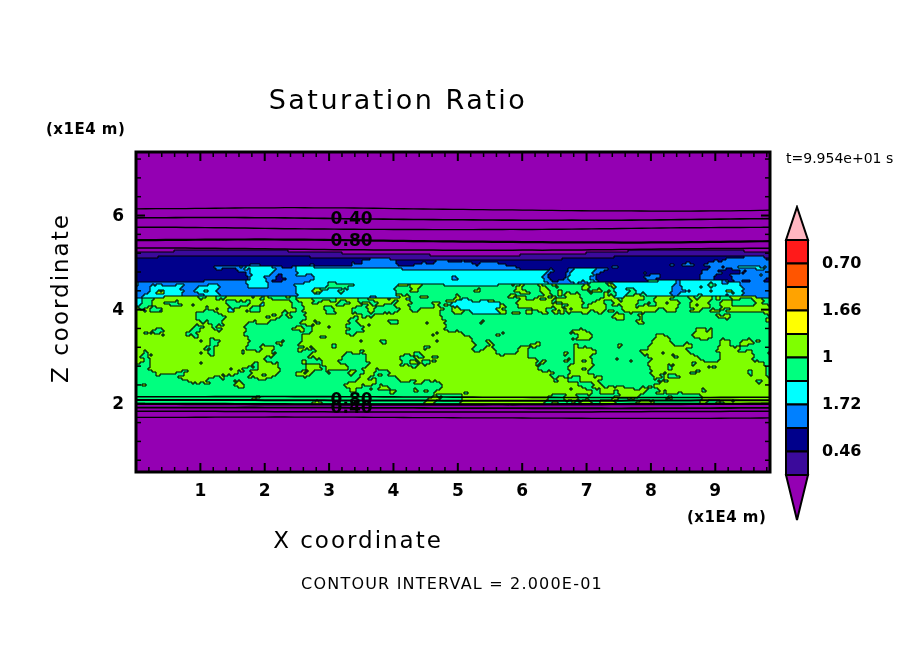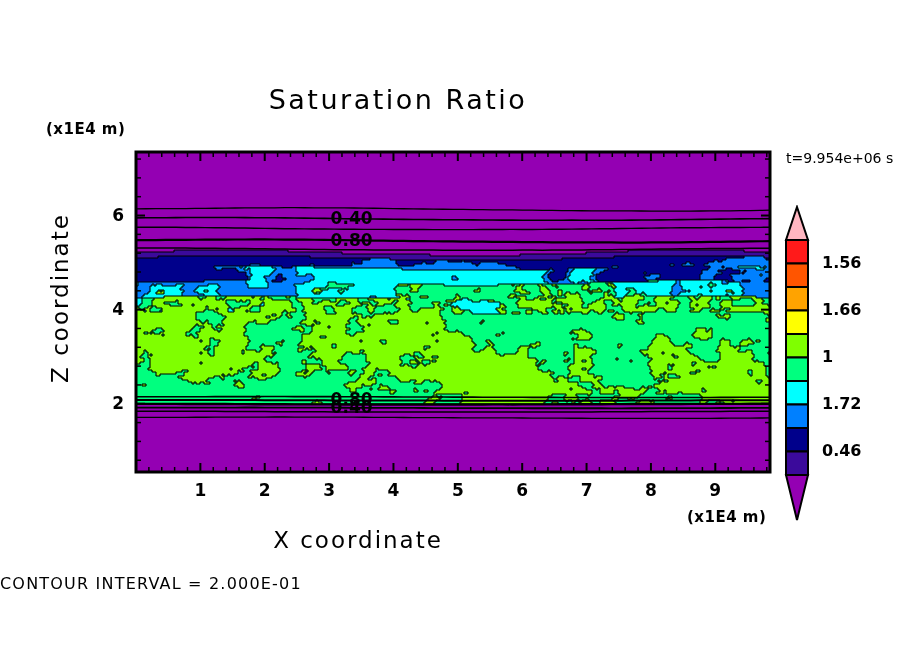--- a/index.html
+++ b/index.html
@@ -17,21 +17,21 @@
   .bold{font-family:"DejaVu Sans","Liberation Sans",sans-serif;font-weight:700;}
 
   #plot-title{
     left:0;top:84px;width:756px;text-align:center;
     font-size:27px;letter-spacing:2.5px;font-weight:400;margin-left:20px;
   }
   #ylabel-units{left:46px;top:120px;font-size:15px;font-weight:700;letter-spacing:0.5px;}
   #xlabel-units{left:687px;top:508px;font-size:15px;font-weight:700;letter-spacing:0.5px;}
   #time-annotation{left:786px;top:150px;font-size:14px;font-weight:400;letter-spacing:0px;}
   #xaxis-title{left:0;top:527px;width:716px;text-align:center;font-size:23px;letter-spacing:2px;}
-  #contour-caption{left:0;top:574px;width:904px;text-align:left;font-size:16px;letter-spacing:1.2px;font-weight:400;}
+  #contour-caption{left:0;top:574px;width:904px;text-align:center;font-size:16px;letter-spacing:1.2px;font-weight:400;}
   #yaxis-title{
     position:absolute;left:-30px;top:285px;width:180px;text-align:center;
     font-size:23px;letter-spacing:2px;
     transform:rotate(-90deg);transform-origin:50% 50%;
   }
 
   .tick-label{position:absolute;font-size:17px;font-weight:700;text-align:center;}
   .ytick-label{position:absolute;font-size:17px;font-weight:700;text-align:right;}
   .cb-label{position:absolute;font-size:16px;font-weight:700;white-space:nowrap;}
 
@@ -40,21 +40,21 @@
 </style>
 </head>
 <body>
 
 <div class="root">
 
   <div class="txt thin" id="plot-title">Saturation Ratio</div>
 
   <div class="txt bold" id="ylabel-units">(x1E4 m)</div>
   <div class="txt bold" id="xlabel-units">(x1E4 m)</div>
-  <div class="txt" id="time-annotation">t=9.954e+06 s</div>
+  <div class="txt" id="time-annotation">t=9.954e+01 s</div>
 
   <div class="txt thin" id="xaxis-title">X coordinate</div>
   <div class="txt thin" id="yaxis-title">Z coordinate</div>
   <div class="txt thin" id="contour-caption">CONTOUR INTERVAL = 2.000E-01</div>
 
   <div class="plotbox">
     <svg id="field-svg" width="634" height="320" viewBox="0 0 634 320">
         <path d="M0.00 0.00h634.00v2.00h-634.00ZM0.00 2.00h634.00v2.00h-634.00ZM0.00 4.00h634.00v2.00h-634.00ZM0.00 6.00h634.00v2.00h-634.00ZM0.00 8.00h634.00v2.00h-634.00ZM0.00 10.00h634.00v2.00h-634.00ZM0.00 12.00h634.00v2.00h-634.00ZM0.00 14.00h634.00v2.00h-634.00ZM0.00 16.00h634.00v2.00h-634.00ZM0.00 18.00h634.00v2.00h-634.00ZM0.00 20.00h634.00v2.00h-634.00ZM0.00 22.00h634.00v2.00h-634.00ZM0.00 24.00h634.00v2.00h-634.00ZM0.00 26.00h634.00v2.00h-634.00ZM0.00 28.00h634.00v2.00h-634.00ZM0.00 30.00h634.00v2.00h-634.00ZM0.00 32.00h634.00v2.00h-634.00ZM0.00 34.00h634.00v2.00h-634.00ZM0.00 36.00h634.00v2.00h-634.00ZM0.00 38.00h634.00v2.00h-634.00ZM0.00 40.00h634.00v2.00h-634.00ZM0.00 42.00h634.00v2.00h-634.00ZM0.00 44.00h634.00v2.00h-634.00ZM0.00 46.00h634.00v2.00h-634.00ZM0.00 48.00h634.00v2.00h-634.00ZM0.00 50.00h634.00v2.00h-634.00ZM0.00 52.00h634.00v2.00h-634.00ZM0.00 54.00h634.00v2.00h-634.00ZM0.00 56.00h634.00v2.00h-634.00ZM0.00 58.00h634.00v2.00h-634.00ZM0.00 60.00h634.00v2.00h-634.00ZM0.00 62.00h634.00v2.00h-634.00ZM0.00 64.00h634.00v2.00h-634.00ZM0.00 66.00h634.00v2.00h-634.00ZM0.00 68.00h634.00v2.00h-634.00ZM0.00 70.00h634.00v2.00h-634.00ZM0.00 72.00h634.00v2.00h-634.00ZM0.00 74.00h634.00v2.00h-634.00ZM0.00 76.00h634.00v2.00h-634.00ZM0.00 78.00h634.00v2.00h-634.00ZM0.00 80.00h634.00v2.00h-634.00ZM0.00 82.00h634.00v2.00h-634.00ZM0.00 84.00h634.00v2.00h-634.00ZM0.00 86.00h634.00v2.00h-634.00ZM0.00 88.00h634.00v2.00h-634.00ZM0.00 90.00h634.00v2.00h-634.00ZM0.00 92.00h634.00v2.00h-634.00ZM0.00 94.00h634.00v2.00h-634.00ZM0.00 96.00h634.00v2.00h-634.00ZM0.00 98.00h38.00v2.00h-38.00ZM152.00 98.00h340.00v2.00h-340.00ZM608.00 98.00h26.00v2.00h-26.00ZM206.00 100.00h244.00v2.00h-244.00ZM294.00 102.00h90.00v2.00h-90.00ZM0.00 252.00h634.00v2.00h-634.00ZM0.00 254.00h634.00v2.00h-634.00ZM0.00 256.00h634.00v2.00h-634.00ZM0.00 258.00h634.00v2.00h-634.00ZM0.00 260.00h634.00v2.00h-634.00ZM0.00 262.00h634.00v2.00h-634.00ZM0.00 264.00h634.00v2.00h-634.00ZM0.00 266.00h634.00v2.00h-634.00ZM0.00 268.00h634.00v2.00h-634.00ZM0.00 270.00h634.00v2.00h-634.00ZM0.00 272.00h634.00v2.00h-634.00ZM0.00 274.00h634.00v2.00h-634.00ZM0.00 276.00h634.00v2.00h-634.00ZM0.00 278.00h634.00v2.00h-634.00ZM0.00 280.00h634.00v2.00h-634.00ZM0.00 282.00h634.00v2.00h-634.00ZM0.00 284.00h634.00v2.00h-634.00ZM0.00 286.00h634.00v2.00h-634.00ZM0.00 288.00h634.00v2.00h-634.00ZM0.00 290.00h634.00v2.00h-634.00ZM0.00 292.00h634.00v2.00h-634.00ZM0.00 294.00h634.00v2.00h-634.00ZM0.00 296.00h634.00v2.00h-634.00ZM0.00 298.00h634.00v2.00h-634.00ZM0.00 300.00h634.00v2.00h-634.00ZM0.00 302.00h634.00v2.00h-634.00ZM0.00 304.00h634.00v2.00h-634.00ZM0.00 306.00h634.00v2.00h-634.00ZM0.00 308.00h634.00v2.00h-634.00ZM0.00 310.00h634.00v2.00h-634.00ZM0.00 312.00h634.00v2.00h-634.00ZM0.00 314.00h634.00v2.00h-634.00ZM0.00 316.00h634.00v2.00h-634.00ZM0.00 318.00h634.00v2.00h-634.00Z" fill="#9400b3" stroke="none"></path>
         <path d="M38.00 98.00h114.00v2.00h-114.00ZM492.00 98.00h116.00v2.00h-116.00ZM0.00 100.00h206.00v2.00h-206.00ZM450.00 100.00h184.00v2.00h-184.00ZM0.00 102.00h294.00v2.00h-294.00ZM384.00 102.00h250.00v2.00h-250.00ZM0.00 104.00h22.00v2.00h-22.00ZM174.00 104.00h304.00v2.00h-304.00ZM628.00 104.00h6.00v2.00h-6.00ZM254.00 106.00h172.00v2.00h-172.00Z" fill="#3b0a9b" stroke="none"></path>
         <path d="M22.00 104.00h152.00v2.00h-152.00ZM478.00 104.00h130.00v2.00h-130.00ZM0.00 106.00h234.00v2.00h-234.00ZM426.00 106.00h164.00v2.00h-164.00ZM630.00 106.00h4.00v2.00h-4.00ZM0.00 108.00h226.00v2.00h-226.00ZM260.00 108.00h40.00v2.00h-40.00ZM312.00 108.00h14.00v2.00h-14.00ZM328.00 108.00h250.00v2.00h-250.00ZM582.00 108.00h4.00v2.00h-4.00ZM0.00 110.00h216.00v2.00h-216.00ZM218.00 110.00h8.00v2.00h-8.00ZM260.00 110.00h26.00v2.00h-26.00ZM290.00 110.00h8.00v2.00h-8.00ZM336.00 110.00h8.00v2.00h-8.00ZM362.00 110.00h188.00v2.00h-188.00ZM554.00 110.00h18.00v2.00h-18.00ZM0.00 112.00h114.00v2.00h-114.00ZM124.00 112.00h50.00v2.00h-50.00ZM178.00 112.00h38.00v2.00h-38.00ZM262.00 112.00h16.00v2.00h-16.00ZM340.00 112.00h2.00v2.00h-2.00ZM370.00 112.00h164.00v2.00h-164.00ZM538.00 112.00h8.00v2.00h-8.00ZM558.00 112.00h10.00v2.00h-10.00ZM0.00 114.00h78.00v2.00h-78.00ZM146.00 114.00h10.00v2.00h-10.00ZM380.00 114.00h96.00v2.00h-96.00ZM482.00 114.00h92.00v2.00h-92.00ZM586.00 114.00h2.00v2.00h-2.00ZM0.00 116.00h80.00v2.00h-80.00ZM86.00 116.00h14.00v2.00h-14.00ZM384.00 116.00h30.00v2.00h-30.00ZM416.00 116.00h16.00v2.00h-16.00ZM472.00 116.00h100.00v2.00h-100.00ZM590.00 116.00h6.00v2.00h-6.00ZM0.00 118.00h102.00v2.00h-102.00ZM418.00 118.00h14.00v2.00h-14.00ZM468.00 118.00h98.00v2.00h-98.00ZM582.00 118.00h22.00v2.00h-22.00ZM608.00 118.00h2.00v2.00h-2.00ZM0.00 120.00h110.00v2.00h-110.00ZM414.00 120.00h16.00v2.00h-16.00ZM464.00 120.00h44.00v2.00h-44.00ZM510.00 120.00h56.00v2.00h-56.00ZM586.00 120.00h18.00v2.00h-18.00ZM606.00 120.00h2.00v2.00h-2.00ZM0.00 122.00h110.00v2.00h-110.00ZM142.00 122.00h4.00v2.00h-4.00ZM412.00 122.00h18.00v2.00h-18.00ZM460.00 122.00h54.00v2.00h-54.00ZM524.00 122.00h40.00v2.00h-40.00ZM580.00 122.00h14.00v2.00h-14.00ZM0.00 124.00h112.00v2.00h-112.00ZM140.00 124.00h6.00v2.00h-6.00ZM412.00 124.00h18.00v2.00h-18.00ZM460.00 124.00h48.00v2.00h-48.00ZM524.00 124.00h40.00v2.00h-40.00ZM578.00 124.00h18.00v2.00h-18.00ZM0.00 126.00h112.00v2.00h-112.00ZM140.00 126.00h10.00v2.00h-10.00ZM414.00 126.00h14.00v2.00h-14.00ZM460.00 126.00h50.00v2.00h-50.00ZM520.00 126.00h44.00v2.00h-44.00ZM578.00 126.00h18.00v2.00h-18.00ZM630.00 126.00h4.00v2.00h-4.00ZM0.00 128.00h68.00v2.00h-68.00ZM136.00 128.00h10.00v2.00h-10.00ZM416.00 128.00h6.00v2.00h-6.00ZM462.00 128.00h50.00v2.00h-50.00ZM592.00 128.00h6.00v2.00h-6.00ZM606.00 128.00h8.00v2.00h-8.00ZM628.00 128.00h6.00v2.00h-6.00Z" fill="#00008b" stroke="none"></path>
@@ -239,21 +239,21 @@
       <rect x="8" y="129" width="22" height="23.5" fill="#7fff00" stroke="#000" stroke-width="2"></rect>
       <rect x="8" y="152.5" width="22" height="23.5" fill="#00ff7f" stroke="#000" stroke-width="2"></rect>
       <rect x="8" y="176" width="22" height="23.5" fill="#00ffff" stroke="#000" stroke-width="2"></rect>
       <rect x="8" y="199.5" width="22" height="23.5" fill="#0080ff" stroke="#000" stroke-width="2"></rect>
       <rect x="8" y="223" width="22" height="23.5" fill="#00008b" stroke="#000" stroke-width="2"></rect>
       <rect x="8" y="246.5" width="22" height="23.5" fill="#3b0a9b" stroke="#000" stroke-width="2"></rect>
       <path d="M8 270 L30 270 L19 315 Z" fill="#9400b3" stroke="#000" stroke-width="2" stroke-linejoin="miter"></path>
     </svg>
 
   <div id="cb-label-layer">
-      <div class="cb-label" style="left: 822px; top: 252.5px;">1.56</div>
+      <div class="cb-label" style="left: 822px; top: 252.5px;">0.70</div>
       <div class="cb-label" style="left: 822px; top: 299.5px;">1.66</div>
       <div class="cb-label" style="left: 822px; top: 346.5px;">1</div>
       <div class="cb-label" style="left: 822px; top: 393.5px;">1.72</div>
       <div class="cb-label" style="left: 822px; top: 440.5px;">0.46</div>
     </div>
 
   <div id="contour-label-layer">
       <div class="txt" style="position: absolute; font-size: 17px; font-weight: 700; color: rgb(0, 0, 0); left: 330.624px; top: 207.824px;">0.40</div>
       <div class="txt" style="position: absolute; font-size: 17px; font-weight: 700; color: rgb(0, 0, 0); left: 330.624px; top: 230.412px;">0.80</div>
       <div class="txt" style="position: absolute; font-size: 17px; font-weight: 700; color: rgb(0, 0, 0); left: 330.624px; top: 389px;">0.80</div>

